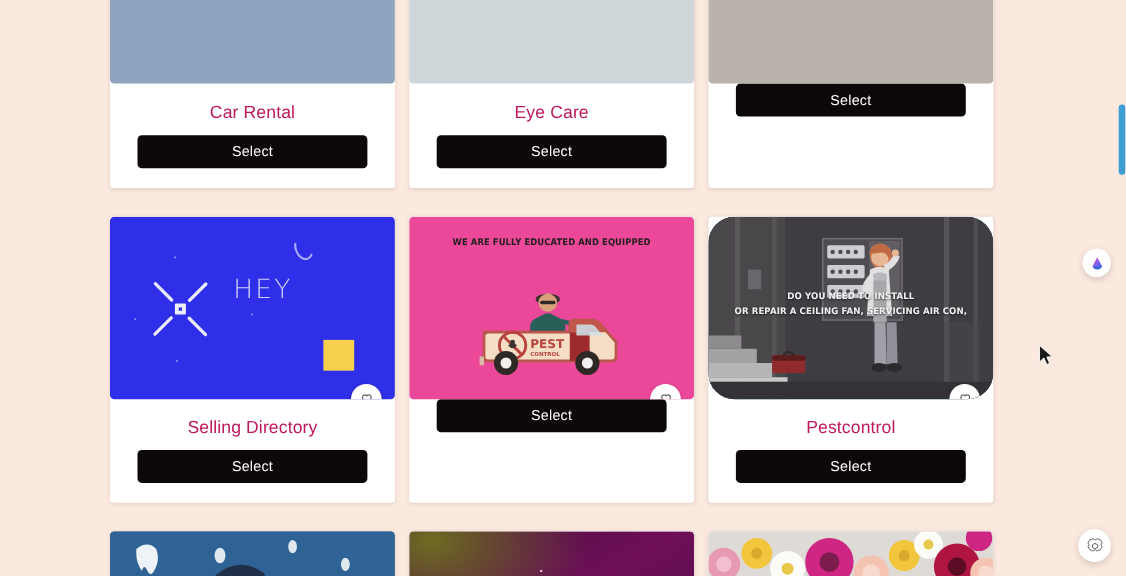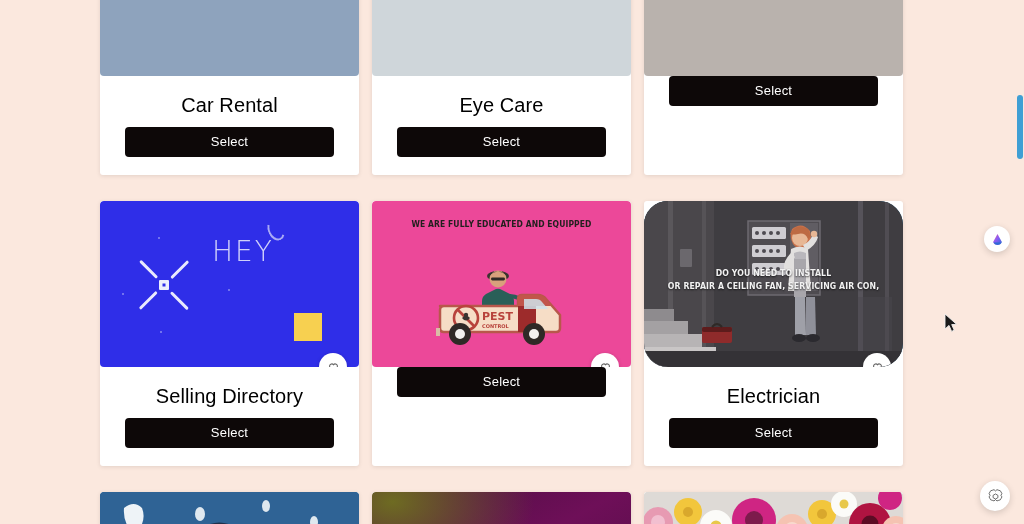--- a/index.html
+++ b/index.html
@@ -36,22 +36,22 @@
     position: relative;
     height: 166px;
     width: 100%;
     border-radius: 4px;
     overflow: hidden;
     margin: 0;
   }
   .card-body { padding: 0; }
   .card-title {
     text-align: center;
-    font-size: 20px;
-    color: #000000;
+    font-size: 16px;
+    color: #be185d;
     font-weight: 400;
     letter-spacing: .1px;
     padding: 18px 6px 11px;
     line-height: 1.1;
   }
   .select-btn {
     display: block;
     width: 209px;
     margin: 0 auto 18px;
     height: 30px;
@@ -77,23 +77,23 @@
     box-shadow: 0 1px 4px rgba(0,0,0,.18);
     display: flex; align-items: center; justify-content: center;
     cursor: pointer;
     z-index: 6;
   }
   .fav svg { width: 13px; height: 13px; display:block; }
 
   
   .m-blue { background: #2f2ee8; }
   .m-blue .hey {
-    position: absolute; left: 112px; top: 34px;
+    position: absolute; left: 112px; top: 52px;
     font-family: "DejaVu Sans", sans-serif;
-    font-size: 28px; letter-spacing: 2px;
+    font-size: 24px; letter-spacing: 2px;
     color: #cfd0fb; font-weight: 300;
   }
   .m-blue .yellow-sq {
     position: absolute; right: 37px; bottom: 26px;
     width: 28px; height: 28px; background: #f7d050;
   }
   .m-blue .arc {
     position: absolute; left: 168px; top: 18px;
     width: 16px; height: 22px;
     border: 2px solid #a9aaf5;
@@ -364,21 +364,21 @@
             <div>DO YOU NEED TO INSTALL</div>
             <div>OR REPAIR A CEILING FAN, SERVICING AIR CON,</div>
           </div>
           <div class="fav">
             <svg viewBox="0 0 24 24" fill="none" stroke="#666" stroke-width="2">
               <path d="M12 20s-7-4.6-7-9.4A4 4 0 0 1 12 7a4 4 0 0 1 7 3.6C19 15.4 12 20 12 20z"></path>
             </svg>
           </div>
         </div>
         <div class="card-body">
-          <div class="card-title">Electrician</div>
+          <div class="card-title">Pestcontrol</div>
           <button class="select-btn">Select</button>
         </div>
       </div>
     </div>
 
     <div class="row">
 
       <div class="card">
         <div class="card-media m-dental">
           <svg width="259" height="166" viewBox="0 0 259 166" style="position:absolute;inset:0">

